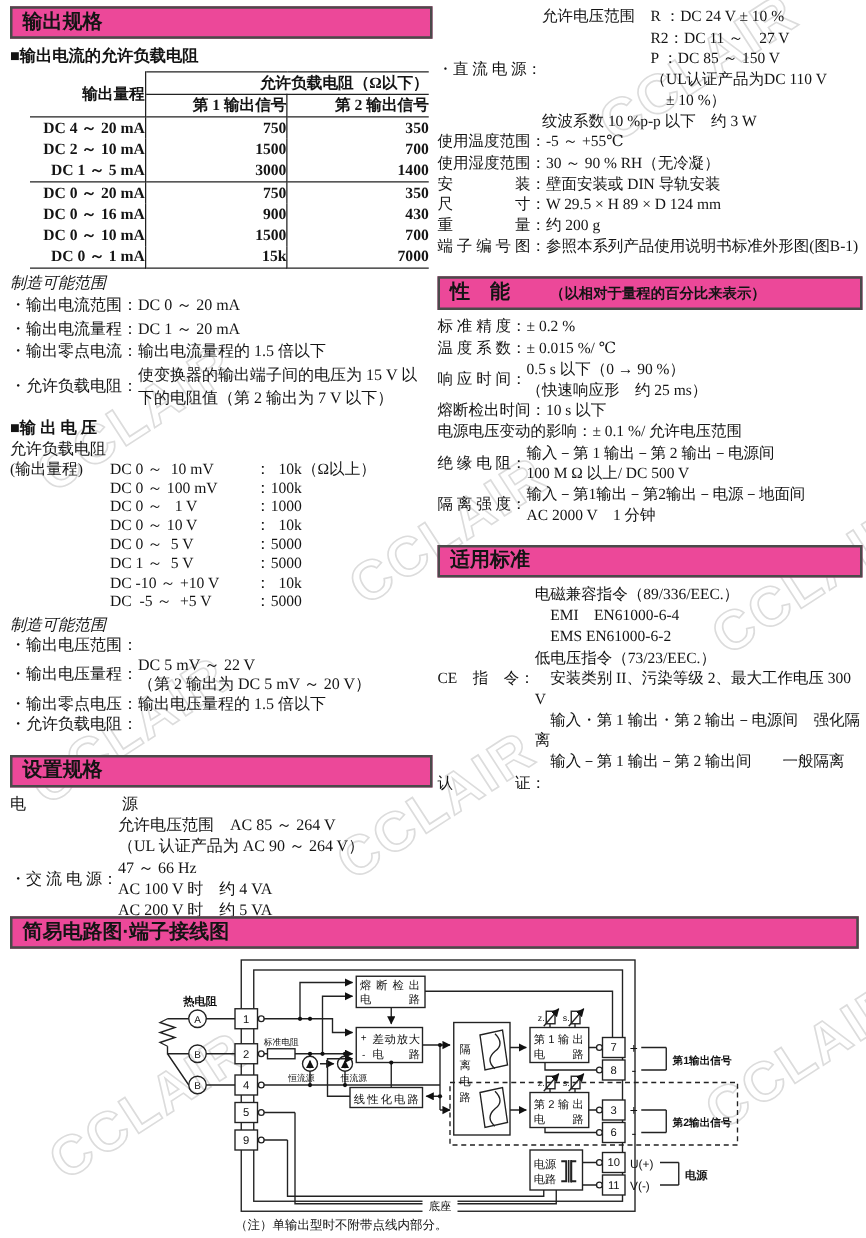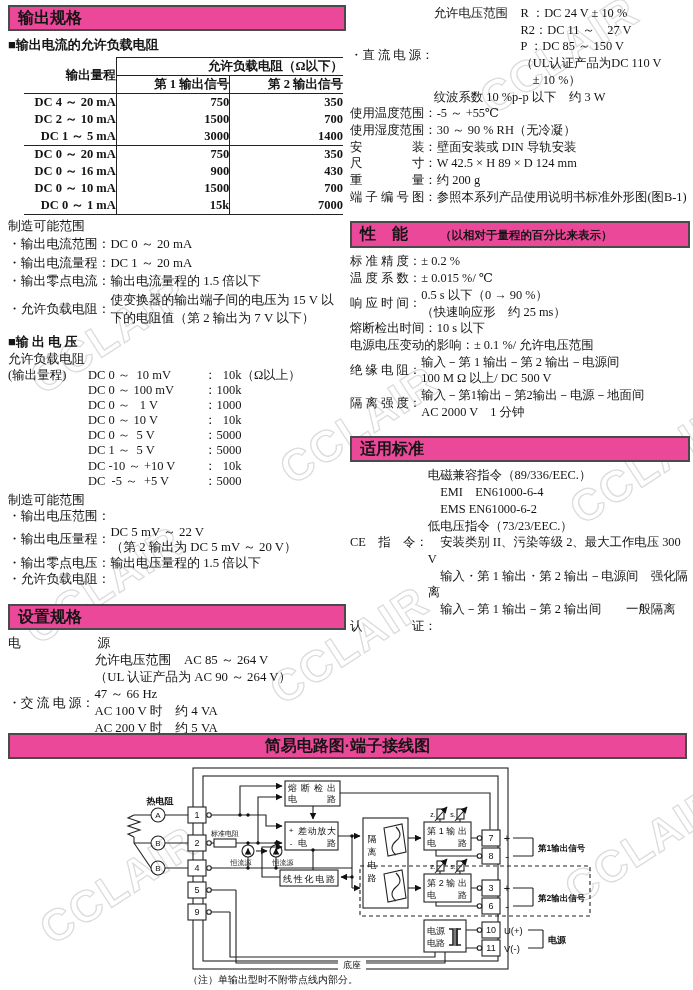--- a/index.html
+++ b/index.html
@@ -10,40 +10,40 @@
       -webkit-text-stroke:1.3px #dcdcdc;transform:rotate(-33deg);white-space:nowrap;pointer-events:none;}
   .col{position:absolute;top:5px;}
   .col-left{left:8px;width:338px;}
   .col-right{left:350px;width:340px;}
   .sec-hdr{background:#ec4899;border:2px solid #4a4a4a;
            font-family:"Liberation Sans","DejaVu Sans",sans-serif;
            font-weight:bold;font-size:16px;line-height:22px;padding:0 8px;}
   .perf-note{font-size:11.5px;padding-left:32px;}
   .sub-bold{font-weight:bold;font-size:13px;line-height:18px;margin-top:5px;}
   .plain{font-size:12.8px;line-height:17px;}
-  .mini{font-size:12.8px;line-height:18px;margin-top:2px;}
+  .mini{font-size:12.8px;line-height:18px;margin-top:2px;font-style:italic;}
   table.spec{border-collapse:collapse;margin:3px 0 0 16px;width:319px;font-size:12.5px;
              text-align:right;table-layout:fixed;}
   .spec th,.spec td{padding:0;height:16px;font-weight:bold;}
   .spec th{font-weight:bold;}
   .spec .bR{border-right:1.2px solid #222;}
   .spec .bB{border-bottom:1.2px solid #222;}
   .spec .bT{border-top:1.2px solid #222;}
   .kv{display:flex;font-size:12.8px;line-height:18.6px;align-items:center;}
   .kv .lab{white-space:pre;flex:none;}
   .kv .val{white-space:pre-wrap;}
   .tight{line-height:15.8px;}
   .vblock{display:flex;font-size:12.5px;line-height:15.1px;margin-top:0;}
   .vlead{width:80px;flex:none;}
   .vrow{display:flex;}
   .vrange{width:116px;white-space:pre;}
   .vval{white-space:pre;}
   .col-right .kv{font-size:12.4px;line-height:16.7px;}
   .hdr-gap{margin-top:16px;}
-  .bottom-hdr{position:absolute;left:8px;top:733px;width:659px;text-align:center;}
+  .bottom-hdr{position:absolute;left:8px;top:733px;width:659px;}
   svg.circ{position:absolute;left:0;top:766px;}
   svg.circ text{font-family:"Liberation Sans","DejaVu Sans",sans-serif;fill:#111;}
 </style>
 </head>
 <body>
 
 <div class="page">
 
   <span class="wm" style="left:470px;top:30px">CCLAIR</span>
   <span class="wm" style="left:20px;top:310px">CCLAIR</span>
@@ -219,21 +219,21 @@
     <div class="kv">
         <span class="lab">使用湿度范围：</span>
         <span class="val">30 ～ 90 % RH（无冷凝）</span>
       </div>
     <div class="kv">
         <span class="lab">安　　　　装：</span>
         <span class="val">壁面安装或 DIN 导轨安装</span>
       </div>
     <div class="kv">
         <span class="lab">尺　　　　寸：</span>
-        <span class="val">W 42.5 × H 89 × D 124 mm</span>
+        <span class="val">W 29.5 × H 89 × D 124 mm</span>
       </div>
     <div class="kv">
         <span class="lab">重　　　　量：</span>
         <span class="val">约 200 g</span>
       </div>
     <div class="kv">
         <span class="lab">端 子 编 号 图：</span>
         <span class="val">参照本系列产品使用说明书标准外形图(图B-1)</span>
       </div>
 

